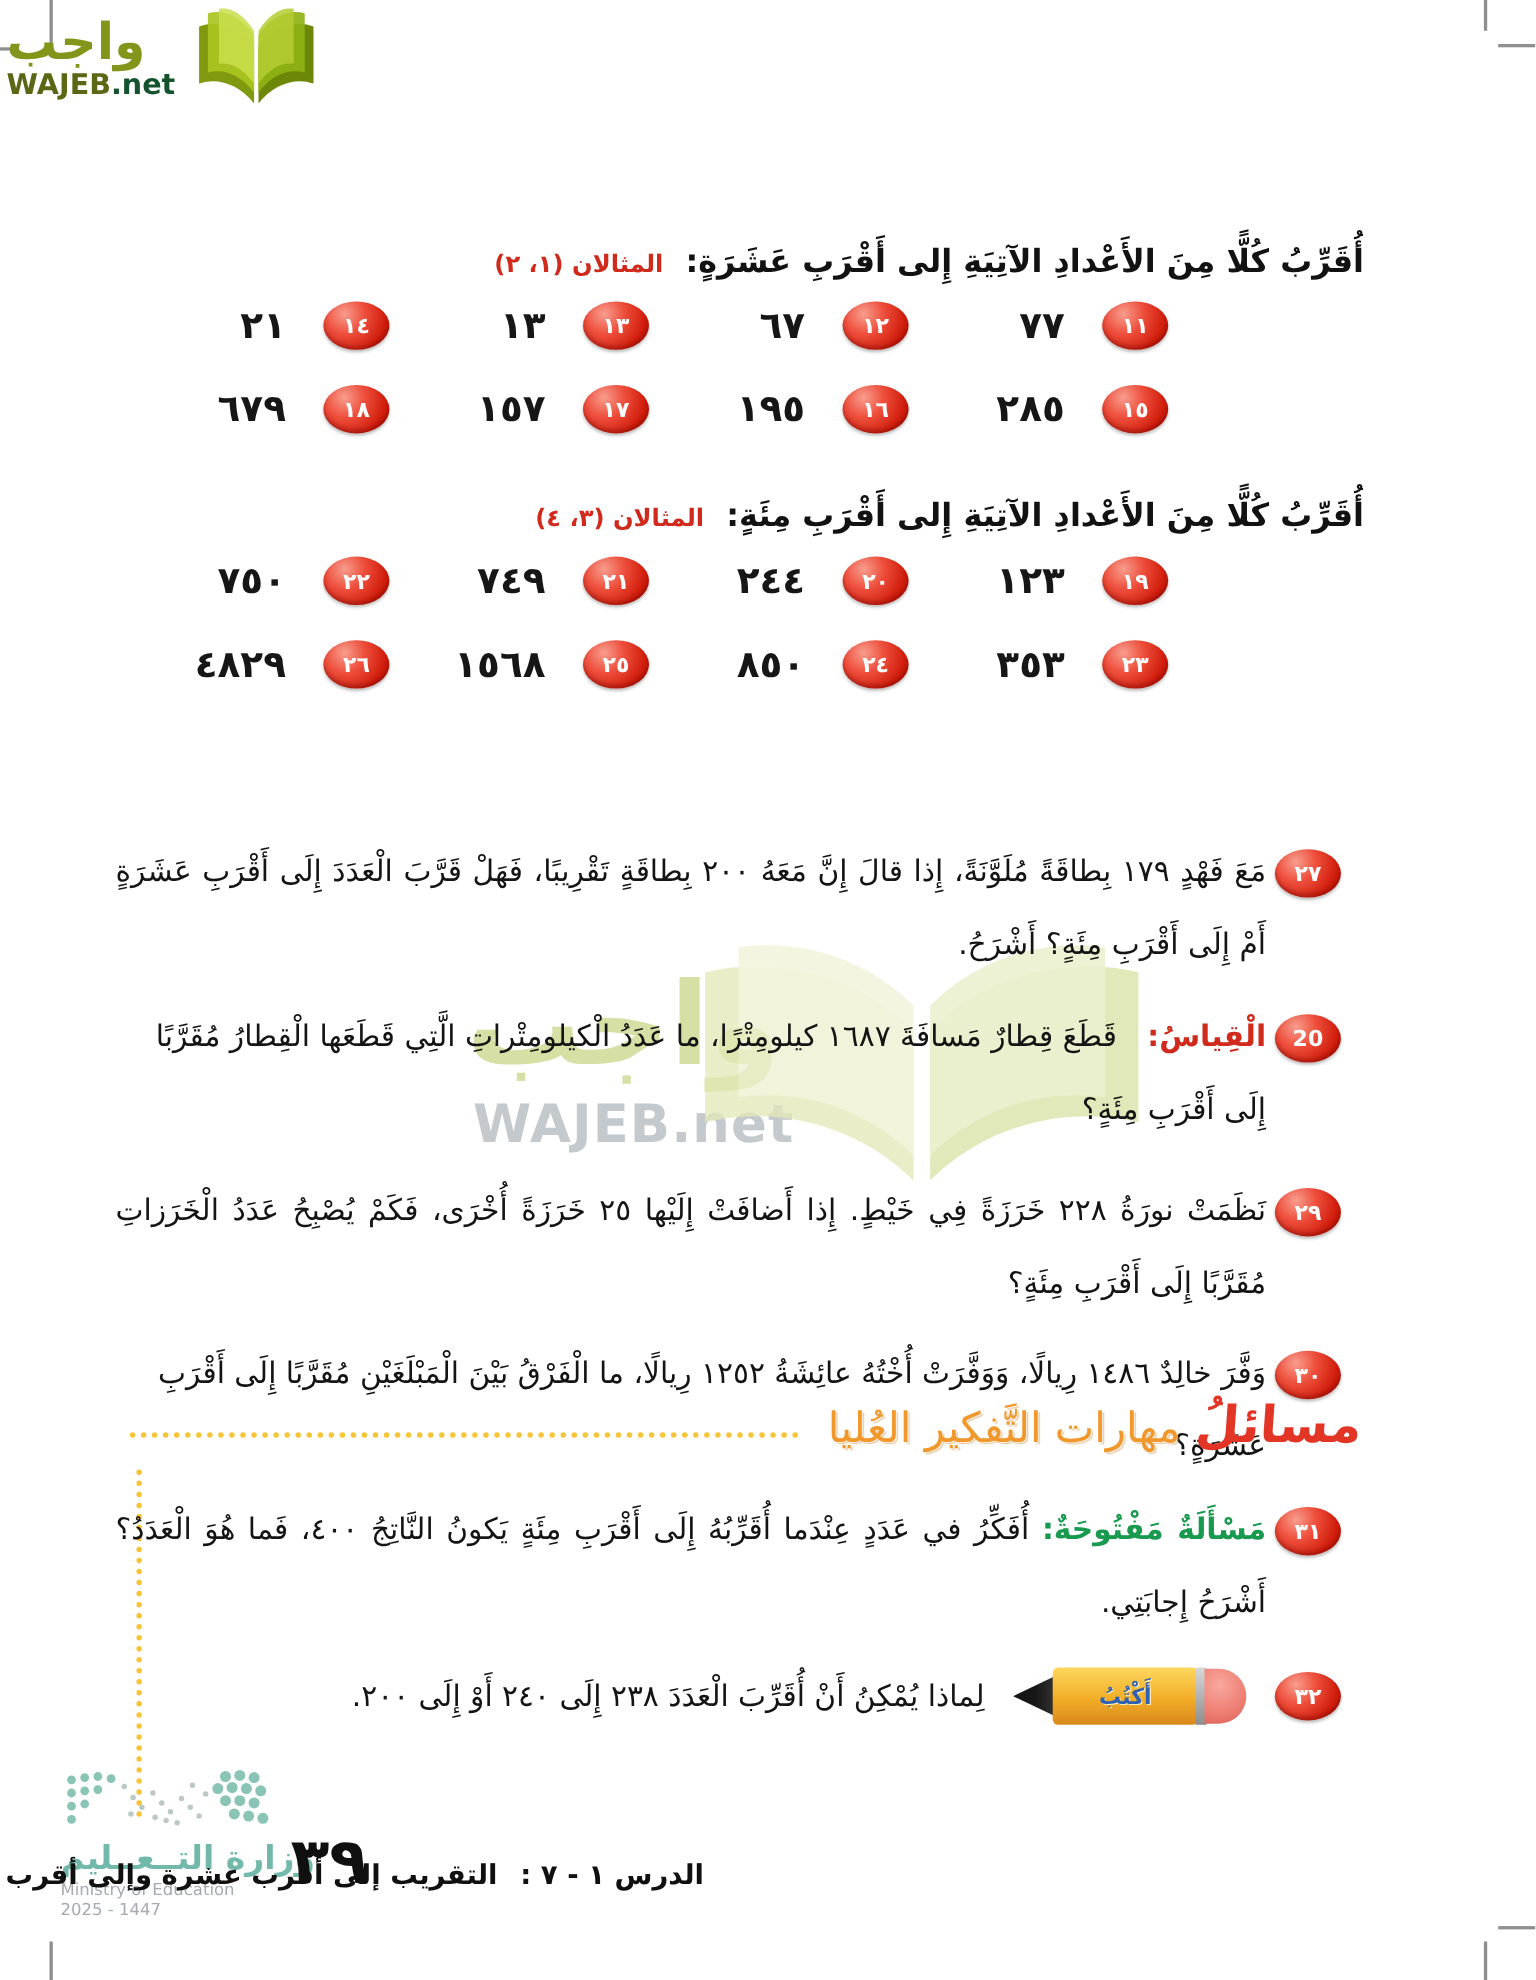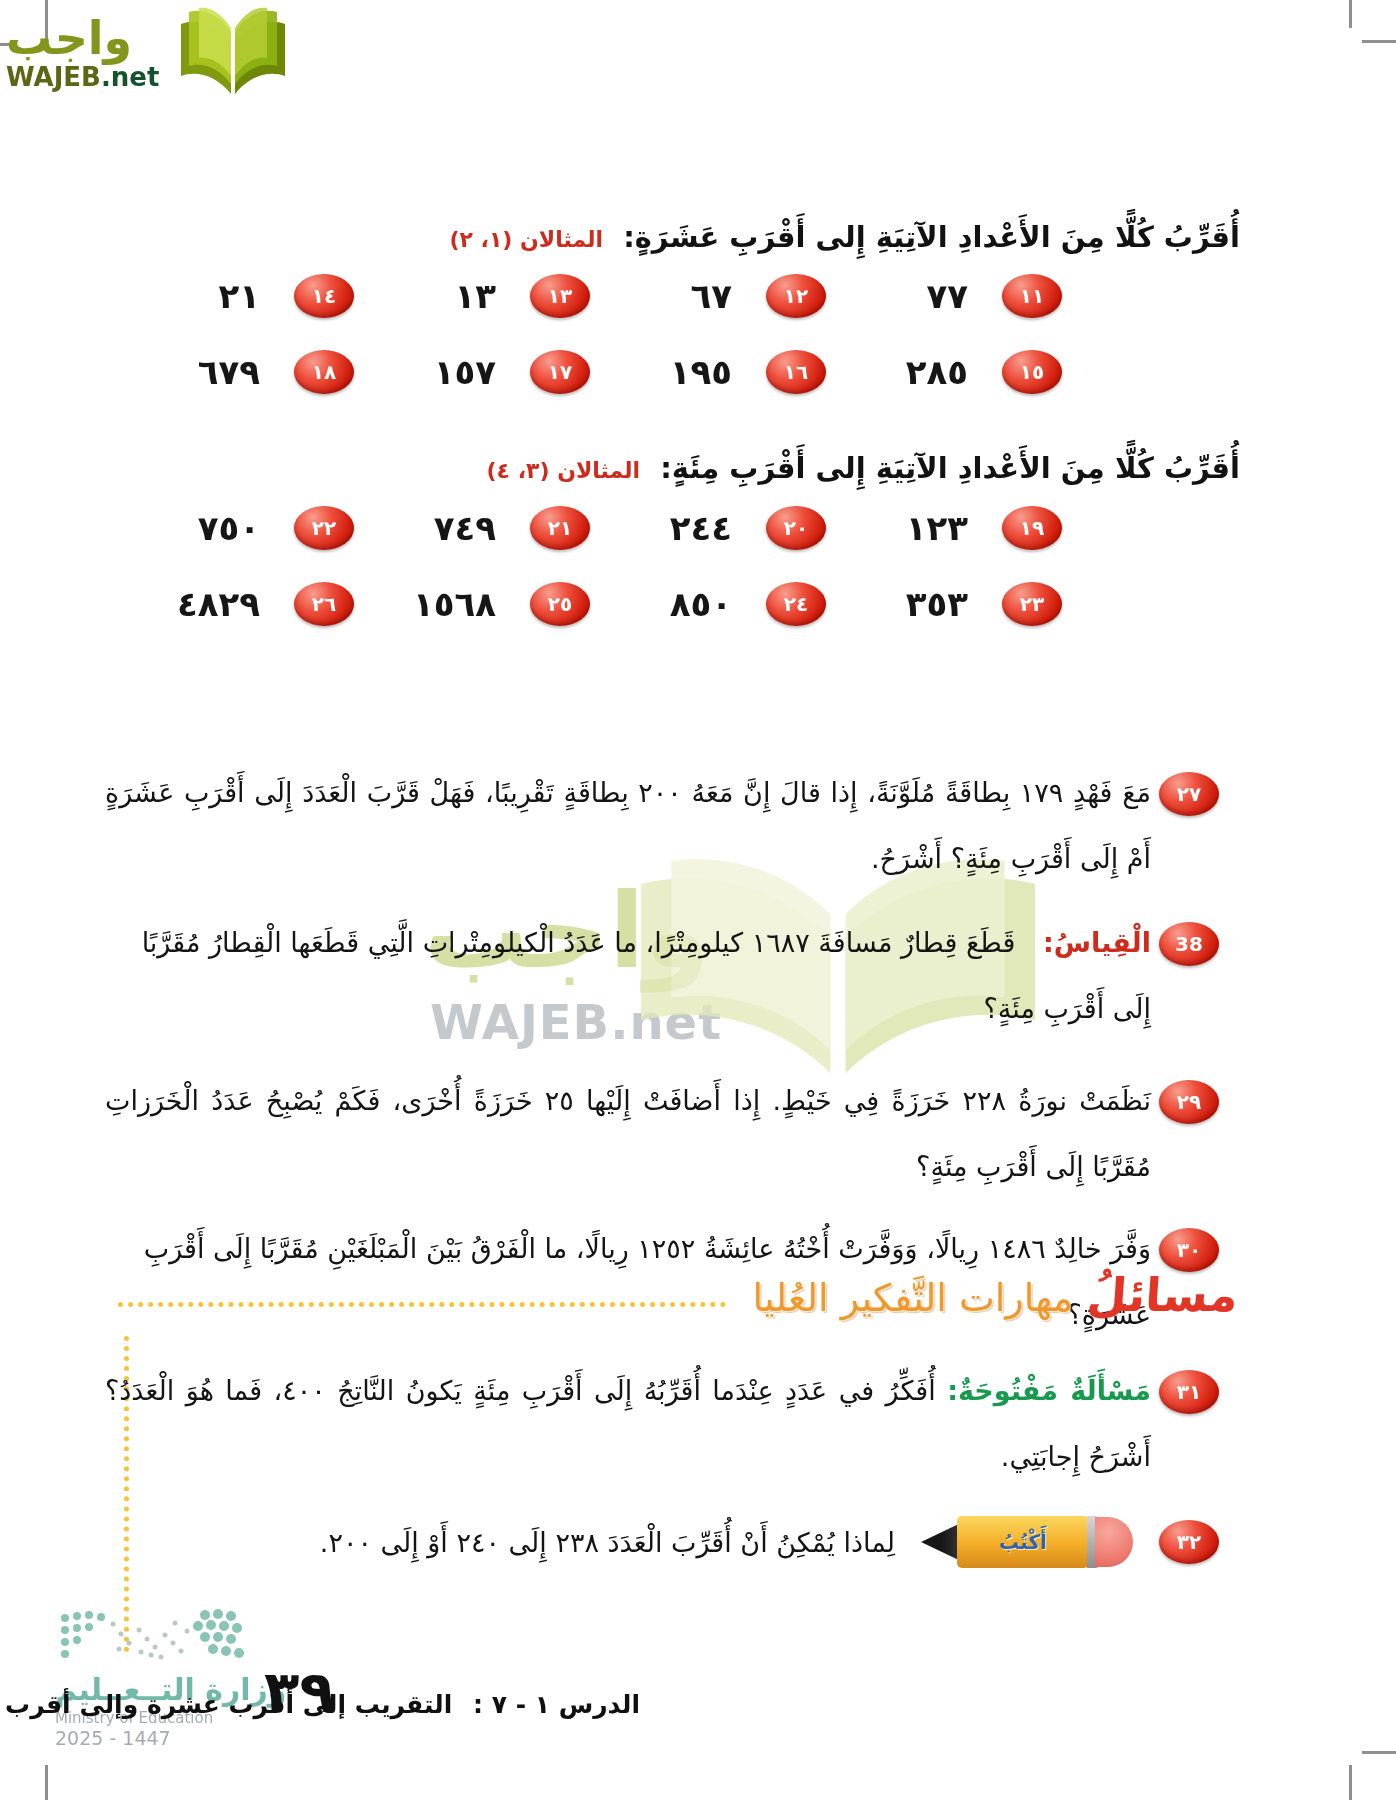--- a/index.html
+++ b/index.html
@@ -106,21 +106,21 @@
   .pencil-ferrule { position:absolute; right:36px; top:0; width:10px; height:52px;
     background:linear-gradient(180deg,#d8d8d8,#8d8d8d); }
   .pencil-eraser { position:absolute; right:0; top:1px; width:38px; height:50px;
     background:radial-gradient(circle at 35% 30%, #f8a89e, #ee7d72 60%, #d85e54 100%);
     border-radius:0 26px 26px 0; }
 
   
   .ministry { position:absolute; left:55px; top:1608px; width:300px; z-index:1; }
   .ministry-ar { color:#72b9ab; font-size:30px; font-weight:bold; margin-top:4px; }
   .ministry-en { color:#a5abb0; font-size:15px; margin-top:2px; }
-  .ministry-years { color:#a5abb0; font-size:19px; }
+  .ministry-years { color:#a5abb0; font-size:15px; }
   .page-num { position:absolute; left:264px; top:1658px; font-size:58px; font-weight:bold; color:#101010; z-index:3; }
   .lesson { position:absolute; right:756px; top:1690px; direction:rtl; white-space:nowrap;
     font-size:25px; font-weight:bold; color:#101010; z-index:2; }
   .lesson .lesson-label { margin-left:12px; }
 </style>
 </head>
 <body>
 
 <div class="page">
 
@@ -244,21 +244,21 @@
   </div>
 
   <div class="problems">
 
     <div class="problem wp27">
       <span class="badge">٢٧</span>
       <p><span>مَعَ فَهْدٍ ١٧٩ بِطاقَةً مُلَوَّنَةً، إِذا قالَ إِنَّ مَعَهُ ٢٠٠ بِطاقَةٍ تَقْرِيبًا، فَهَلْ قَرَّبَ الْعَدَدَ إِلَى أَقْرَبِ عَشَرَةٍ أَمْ إِلَى أَقْرَبِ مِئَةٍ؟ أَشْرَحُ.</span></p>
     </div>
 
     <div class="problem single wp28">
-      <span class="badge">38</span>
+      <span class="badge">20</span>
       <p><span class="lead-red">الْقِياسُ:</span> <span>قَطَعَ قِطارٌ مَسافَةَ ١٦٨٧ كيلومِتْرًا، ما عَدَدُ الْكيلومِتْراتِ الَّتِي قَطَعَها الْقِطارُ مُقَرَّبًا إِلَى أَقْرَبِ مِئَةٍ؟</span></p>
     </div>
 
     <div class="problem wp29">
       <span class="badge">٢٩</span>
       <p><span>نَظَمَتْ نورَةُ ٢٢٨ خَرَزَةً فِي خَيْطٍ. إِذا أَضافَتْ إِلَيْها ٢٥ خَرَزَةً أُخْرَى، فَكَمْ يُصْبِحُ عَدَدُ الْخَرَزاتِ مُقَرَّبًا إِلَى أَقْرَبِ مِئَةٍ؟</span></p>
     </div>
 
     <div class="problem single wp30">
       <span class="badge">٣٠</span>

